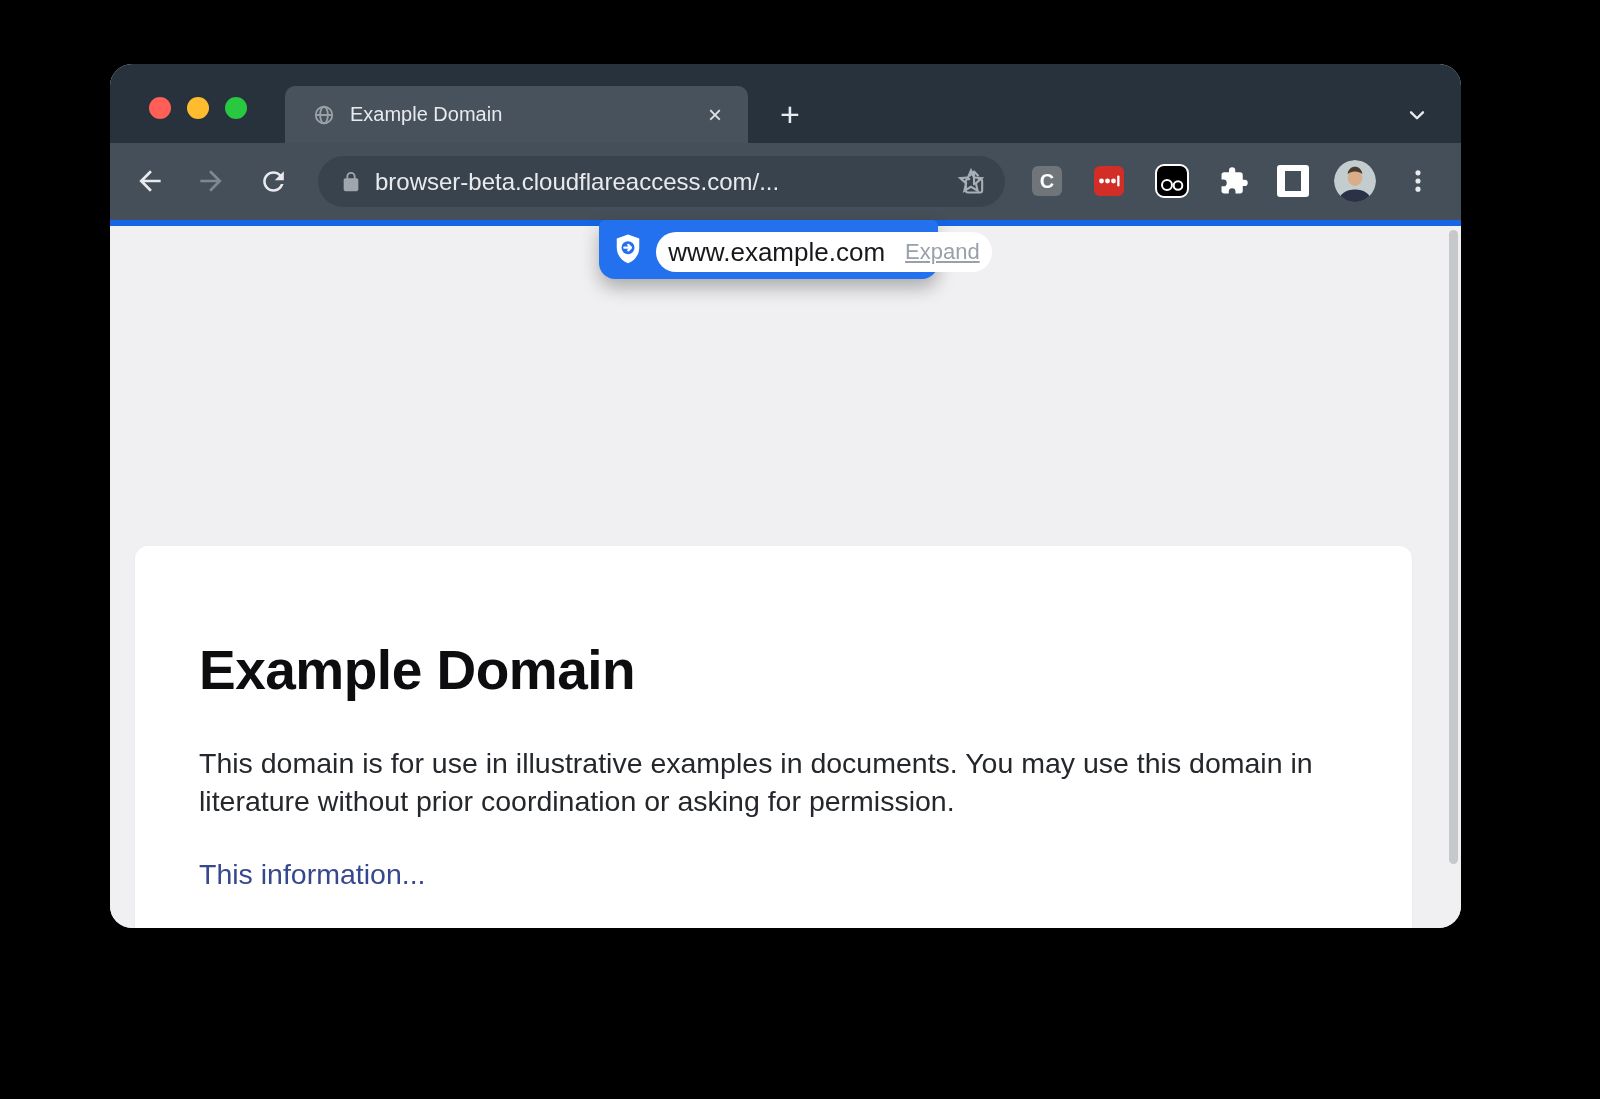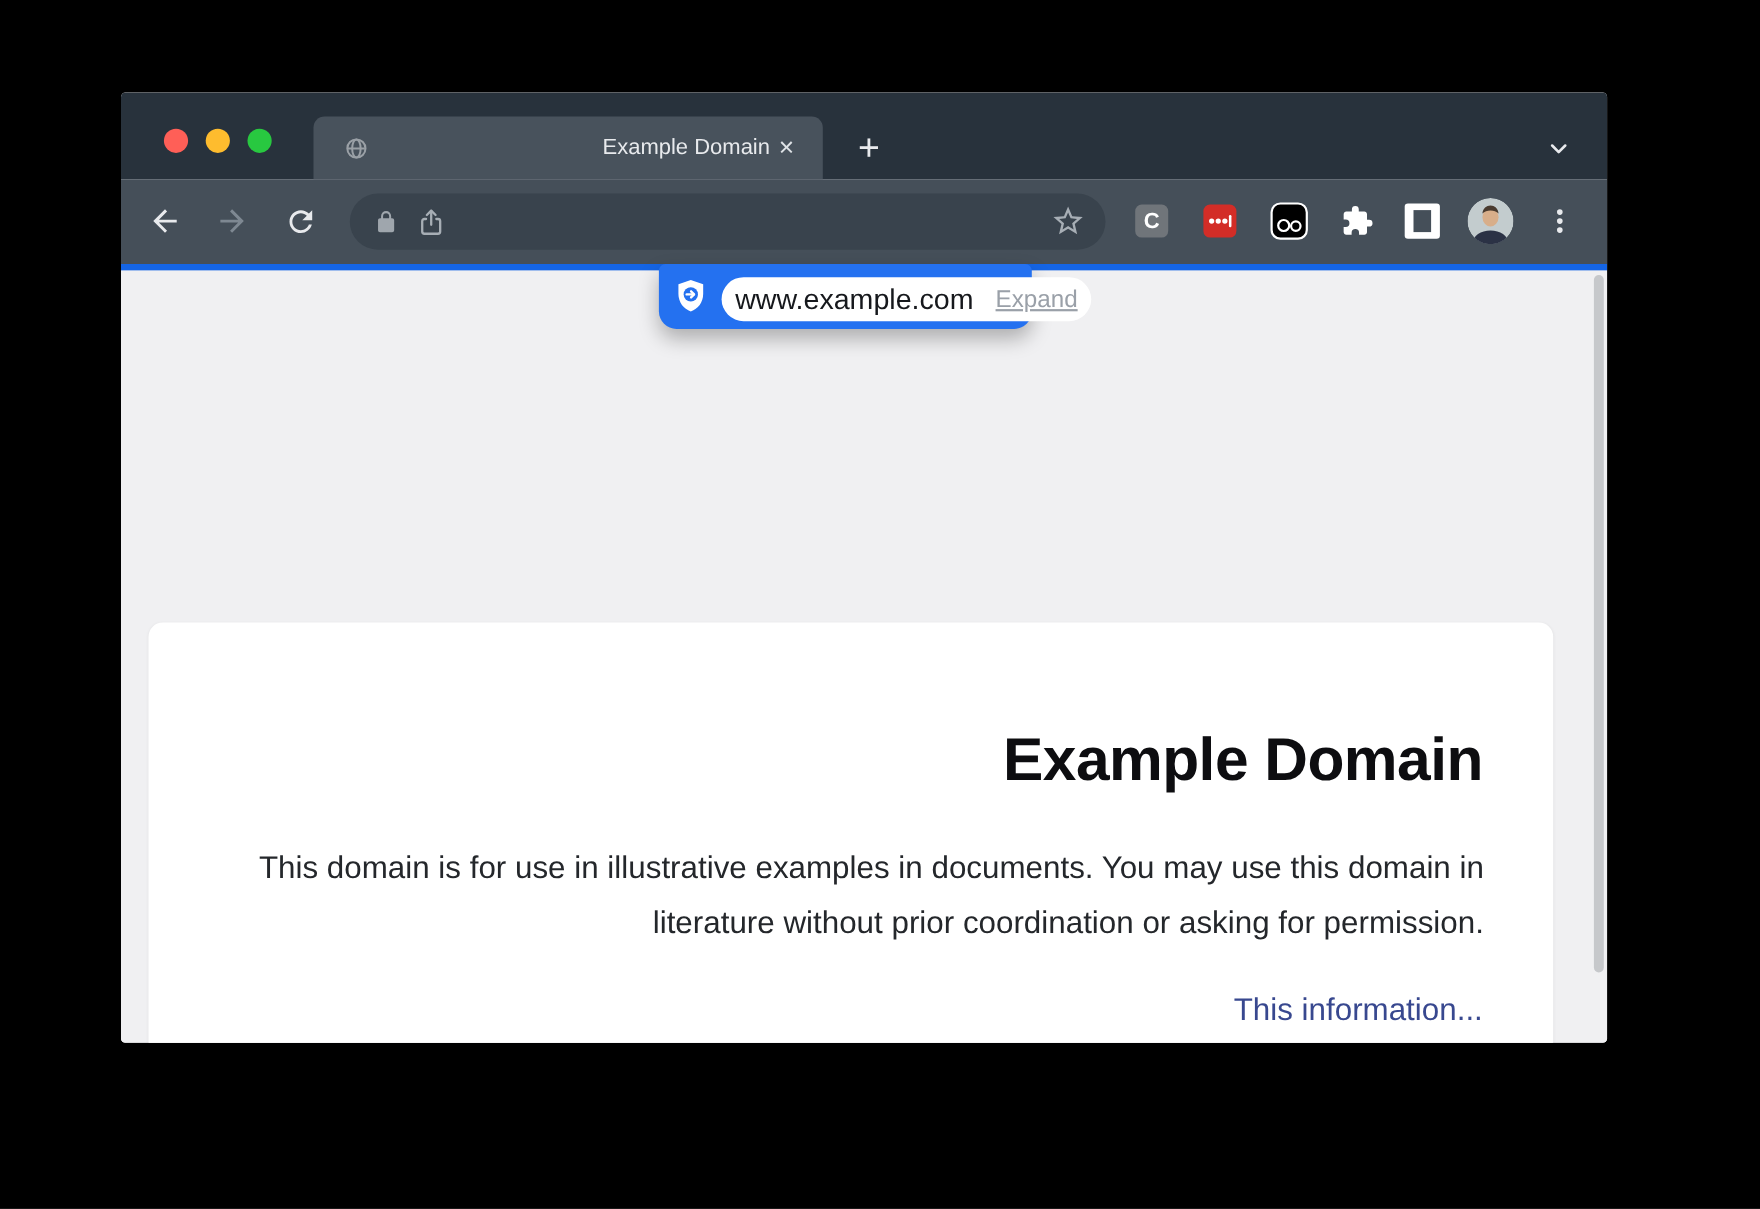--- a/index.html
+++ b/index.html
@@ -1,22 +1,22 @@
 <!DOCTYPE html>
 <html><head>
 <meta charset="utf-8">
 <style>
   html,body{margin:0;padding:0;}
   body{
     width:1600px;height:1099px;background:#000;position:relative;overflow:hidden;
     font-family:"Liberation Sans","DejaVu Sans",sans-serif;
     -webkit-font-smoothing:antialiased;
   }
-  .window{position:absolute;left:110px;top:84px;width:1351px;height:864px;
-    background:#f0f0f2;border-radius:4px;overflow:hidden;text-align:right;}
+  .window{position:absolute;left:110px;top:64px;width:1351px;height:864px;
+    background:#f0f0f2;border-radius:22px;overflow:hidden;}
   
   .tabbar{position:absolute;left:0;top:0;width:100%;height:79px;background:#28323c;}
   .traffic{position:absolute;top:33px;width:22px;height:22px;border-radius:50%;}
   .t-close{left:39px;background:#ff5f57;}
   .t-min{left:77px;background:#febc2e;}
   .t-zoom{left:115px;background:#28c840;}
   .tab{position:absolute;left:175px;top:22px;width:463px;height:57px;background:#48525c;
     border-radius:10px 10px 0 0;display:flex;align-items:center;
     padding:0 18px 0 28px;box-sizing:border-box;}
   .tab-favicon{width:22px;height:22px;margin-right:15px;flex:none;}
@@ -56,21 +56,21 @@
     border-radius:6px 6px 16px 16px;box-shadow:0 9px 18px rgba(0,0,0,.28);z-index:6;}
   .iso-shield{position:absolute;left:14px;top:13px;width:30px;height:33px;}
   .iso-inner{position:absolute;left:57px;top:12px;width:336px;height:40px;background:#fff;
     border-radius:20px;display:flex;align-items:center;justify-content:center;gap:20px;}
   .iso-domain{font-size:26px;color:#16181c;}
   .iso-expand{font-size:22px;color:#9aa0a8;text-decoration:underline;}
   .card{position:absolute;left:25px;top:320px;width:1277px;height:447px;background:#fff;
     border-radius:13px;box-shadow:0 1px 3px rgba(0,0,0,.05);}
   .card h1{margin:0;padding:94px 64px 0;font-size:55px;font-weight:700;color:#0d0d10;
     letter-spacing:-.5px;line-height:1.12;}
-  .card p{margin:42px 64px 0;font-size:28.5px;line-height:50px;color:#24272b;width:1150px;}
+  .card p{margin:42px 64px 0;font-size:28.5px;line-height:38px;color:#24272b;width:1150px;}
   .card a{display:inline-block;margin:38px 64px 0;font-size:28.5px;color:#38488f;text-decoration:none;}
   .scroll-thumb{position:absolute;right:3px;top:166px;width:9px;height:634px;
     background:#c6c8cb;border-radius:5px;}
 </style>
 </head>
 <body>
 
 <div class="window">
 
   <div class="tabbar">
@@ -115,20 +115,21 @@
         <path d="M17.65 6.35C16.2 4.9 14.21 4 12 4c-4.42 0-7.99 3.58-7.99 8s3.57 8 7.99 8c3.73 0 6.84-2.55 7.73-6h-2.08c-.82 2.33-3.04 4-5.65 4-3.31 0-6-2.69-6-6s2.69-6 6-6c1.66 0 3.14.69 4.22 1.78L13 11h7V4l-2.35 2.35z" fill="#e8eaed"></path>
       </svg>
     </div>
 
     <div class="urlbar">
       <span class="lock">
         <svg viewBox="0 0 24 24" width="22" height="22">
           <path d="M18 8h-1V6a5 5 0 0 0-10 0v2H6c-1.1 0-2 .9-2 2v10c0 1.1.9 2 2 2h12c1.1 0 2-.9 2-2V10c0-1.1-.9-2-2-2zM9 6a3 3 0 0 1 6 0v2H9V6z" fill="#9fa6ad"></path>
         </svg>
       </span>
+      <span class="url-text">browser-beta.cloudflareaccess.com/...</span>
       <span class="share-btn">
         <svg viewBox="0 0 24 24" width="28" height="28" fill="none" stroke="#a7aeb5" stroke-width="1.8" stroke-linecap="round" stroke-linejoin="round">
           <path d="M8 9.5H6.7A1.7 1.7 0 0 0 5 11.2v8.1A1.7 1.7 0 0 0 6.7 21h10.6a1.7 1.7 0 0 0 1.7-1.7v-8.1a1.7 1.7 0 0 0-1.7-1.7H16"></path>
           <path d="M12 14V3.2"></path>
           <path d="M8.6 6.4L12 3l3.4 3.4"></path>
         </svg>
       </span>
     </div>
 
     <div class="star-btn">

